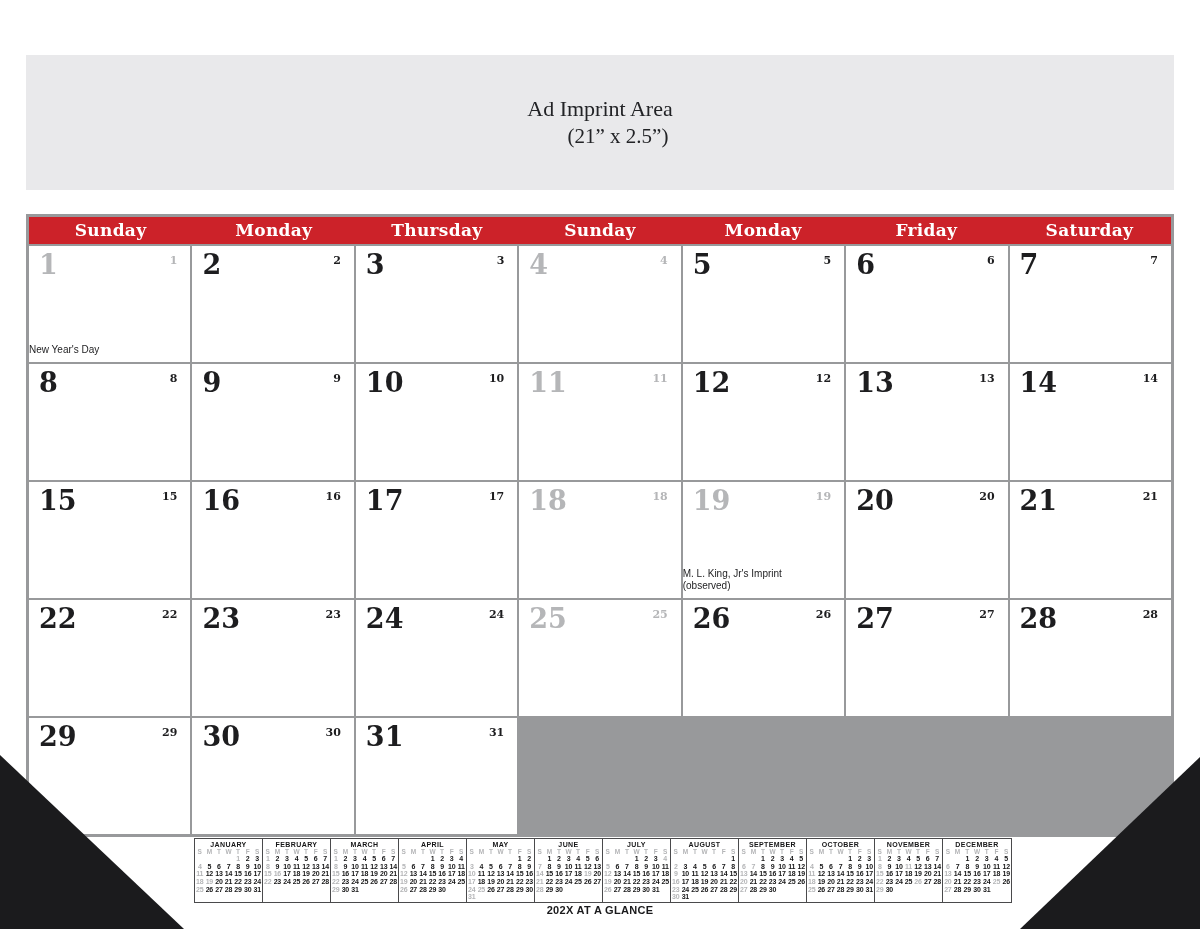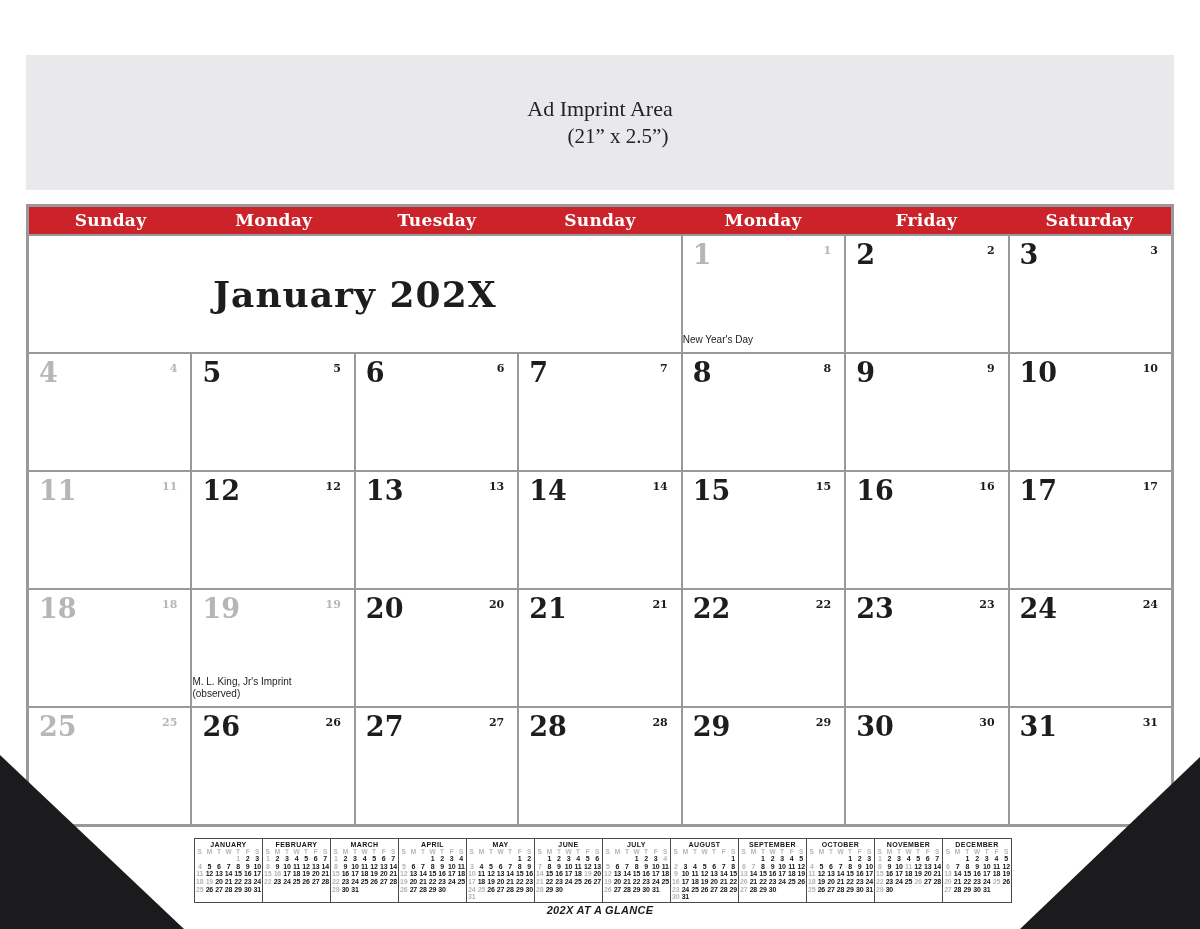--- a/index.html
+++ b/index.html
@@ -11,21 +11,21 @@
   .ad-area{
     position:absolute;left:26px;top:55px;width:1148px;height:135px;
     background:var(--ad-bg,#e9e9eb);
     display:flex;flex-direction:column;align-items:center;justify-content:center;
     font-family:"Liberation Serif", serif;color:#222326;
   }
   .ad-line1{font-size:22px;line-height:1.25;}
   .ad-line2{font-size:21px;line-height:1.3;margin-left:36px;}
   
   .cal-wrap{
-    position:absolute;left:26px;top:204px;width:1148px;
+    position:absolute;left:26px;top:214px;width:1148px;
     background:var(--grid-line,#98999b);padding:3px;box-sizing:border-box;
   }
   .cal-header{
     background:var(--header-red,#cc2229);
     display:grid;grid-template-columns:repeat(7,1fr);
     height:27px;margin-bottom:2px;
   }
   .cal-header span{
     color:#ffffff;font-family:"DejaVu Serif", serif;font-weight:bold;
     font-size:17px;text-align:center;line-height:27px;letter-spacing:0.3px;
@@ -78,49 +78,46 @@
     text-align:center;line-height:6px;
   }
   .m-grid{
     display:grid;grid-template-columns:repeat(7,1fr);grid-auto-rows:7.7px;
     font-size:7px;font-weight:bold;color:#161617;
     text-align:center;line-height:7.7px;letter-spacing:-0.2px;
   }
   .m-grid span.mm{color:var(--mini-muted,#b4b5b7);}
   .glance{
     position:absolute;left:0;top:904px;width:100%;text-align:center;
-    font-size:11px;font-weight:bold;color:#1a1a1c;letter-spacing:0.3px;z-index:2;font-style:italic;
+    font-size:11px;font-weight:bold;color:#1a1a1c;letter-spacing:0.3px;z-index:2;
   }
   
   .tri{position:absolute;bottom:0;background:var(--corner-black,#1b1b1d);z-index:5;}
   .tri-left{left:0;width:184px;height:174px;clip-path:polygon(0 0,0 100%,100% 100%);}
   .tri-right{right:0;width:180px;height:172px;clip-path:polygon(100% 0,100% 100%,0 100%);}
 </style>
 </head>
 <body>
 
 <div class="ad-area">
   <div class="ad-line1">Ad Imprint Area</div>
   <div class="ad-line2">(21” x 2.5”)</div>
 </div>
 
 <div class="cal-wrap">
   <div class="cal-header">
       <span>Sunday</span>
       <span>Monday</span>
-      <span>Tuesday</span>
+      <span>Thursday</span>
       <span>Sunday</span>
       <span>Monday</span>
       <span>Friday</span>
       <span>Saturday</span>
     </div>
   <div class="cal-grid">
-    <div class="title-cell">
-      <div class="month-title">January 202X</div>
-    </div>
   <div class="cell muted">
         <span class="big">1</span>
         <span class="small">1</span>
         <div class="holiday">New Year's Day</div>
       </div>
       <div class="cell">
         <span class="big">2</span>
         <span class="small">2</span>
       </div>
       <div class="cell">

